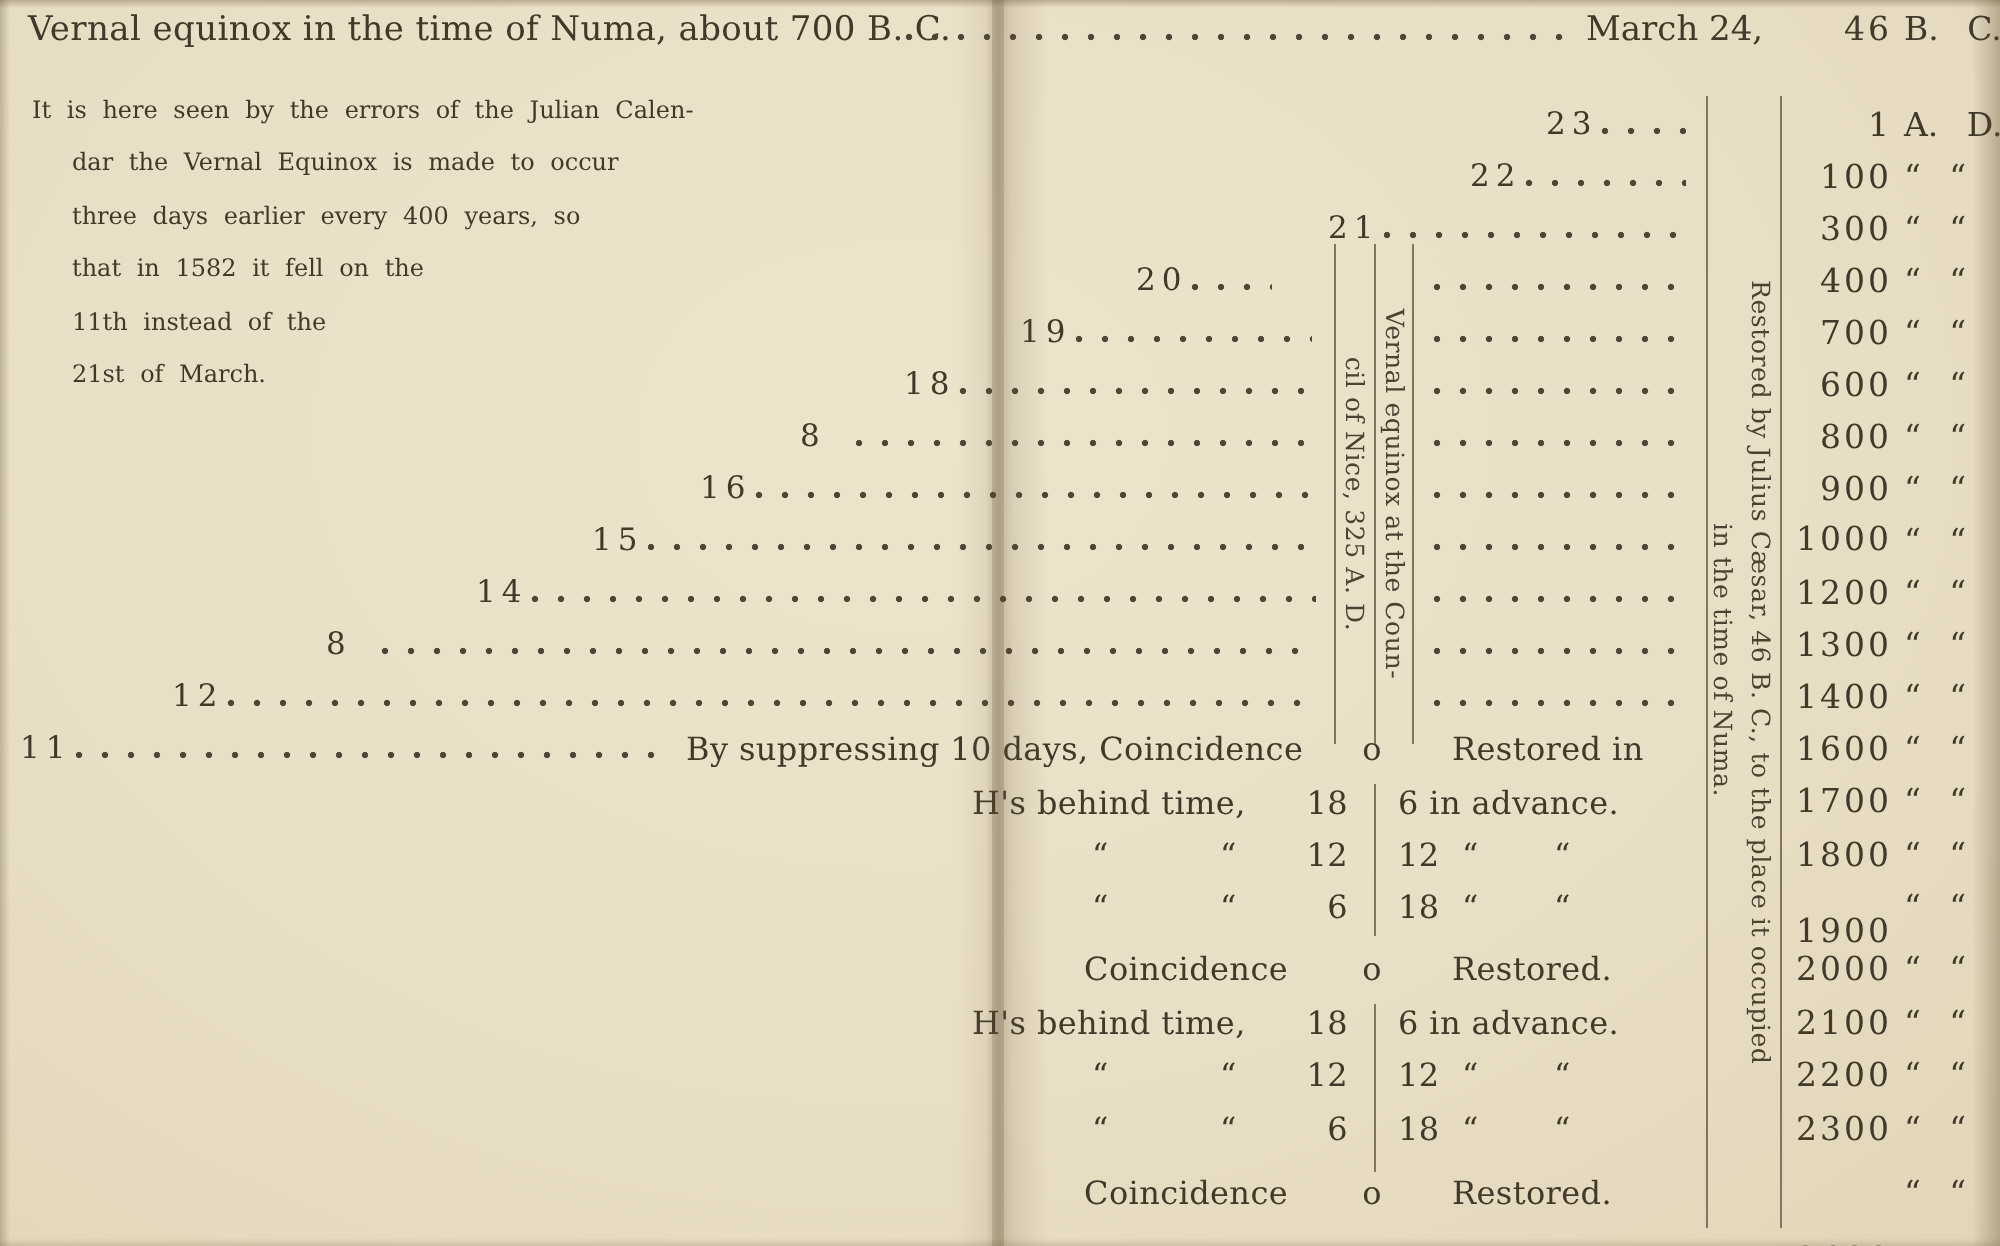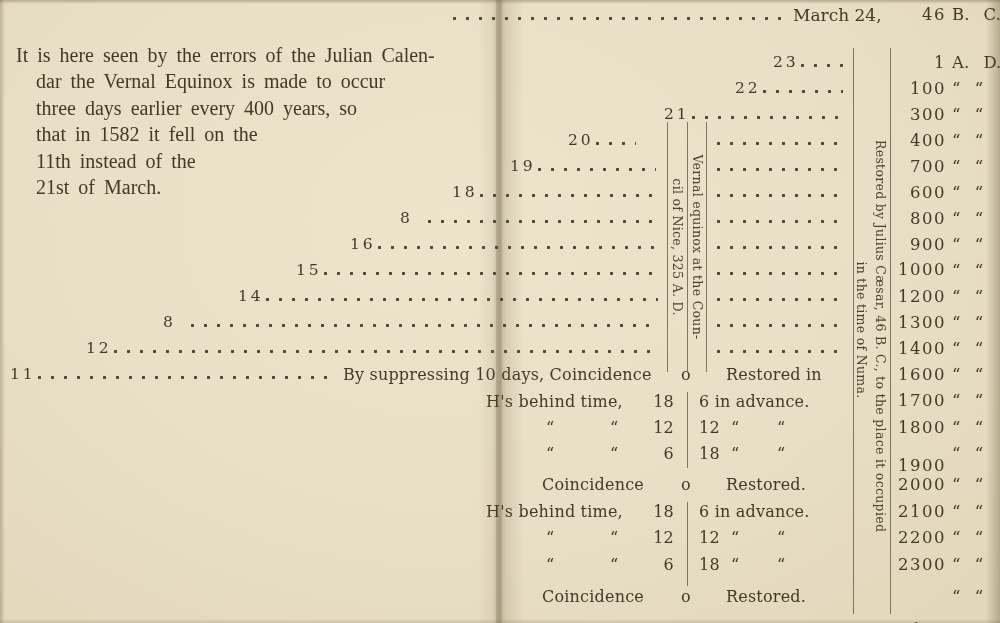--- a/index.html
+++ b/index.html
@@ -7,41 +7,42 @@
     position:relative;width:1000px;height:623px;overflow:hidden;
     font-family:"DejaVu Serif","Liberation Serif",serif;color:#42392a;
     background:radial-gradient(ellipse at 45% 35%, #ede4cc 0%, #e9dfc6 55%, #e1d6b9 100%);
   }
   .num{position:absolute;font-size:15.5px;letter-spacing:3px;white-space:nowrap;}
   .dots{position:absolute;height:5px;background-image:radial-gradient(circle at 2.5px 2.5px,#4e4536 1.35px,rgba(0,0,0,0) 1.8px);background-repeat:repeat-x;background-size:13px 5px;}
   .vrule{position:absolute;width:1px;background:#80755e;}
   .txt{position:absolute;font-size:16px;white-space:nowrap;letter-spacing:.2px;}
   .topline{position:absolute;left:14px;top:5px;font-size:17px;white-space:nowrap;letter-spacing:.2px;}
   .date{position:absolute;left:793px;top:5px;font-size:17px;white-space:nowrap;}
-  .intro{position:absolute;left:16px;top:42px;width:460px;font-size:20px;line-height:26.4px;word-spacing:4px;font-family:Liberation Serif, serif;}
+  .intro{position:absolute;left:16px;top:42px;width:460px;font-size:12px;line-height:26.4px;word-spacing:4px;}
   .intro .ln{white-space:nowrap;}
   .intro .ln.ind{margin-left:20px;}
   .yv{position:absolute;width:70px;text-align:right;font-size:16.5px;letter-spacing:1.5px;white-space:nowrap;}
   .ye{position:absolute;font-size:16.5px;word-spacing:9px;white-space:nowrap;}
   .rot{position:absolute;transform:rotate(90deg);font-size:12.5px;color:#4a4232;text-align:center;letter-spacing:.3px;}
   .rot div{line-height:19.5px;white-space:nowrap;}
   .caesar div{line-height:19px;}
   .gutter{position:absolute;left:478px;top:0;width:46px;height:623px;pointer-events:none;
     background:linear-gradient(90deg, rgba(121,103,72,0) 0%, rgba(121,103,72,0.10) 32%, rgba(90,74,46,0.30) 46%, rgba(108,91,60,0.14) 62%, rgba(121,103,72,0) 100%);}
   .gutterline{position:absolute;left:496px;top:0;width:6px;height:623px;background:rgba(80,64,40,0.18);pointer-events:none;}
   .edge-top{position:absolute;left:0;top:0;width:1000px;height:4px;background:linear-gradient(180deg,rgba(94,78,52,.35),rgba(94,78,52,0));pointer-events:none;}
   .edge-right{position:absolute;left:986px;top:0;width:14px;height:623px;background:linear-gradient(90deg,rgba(94,78,52,0),rgba(94,78,52,.35));pointer-events:none;}
   .edge-left{position:absolute;left:0;top:0;width:5px;height:623px;background:linear-gradient(90deg,rgba(94,78,52,.30),rgba(94,78,52,0));pointer-events:none;}
   .edge-bottom{position:absolute;left:0;top:619px;width:1000px;height:4px;background:linear-gradient(0deg,rgba(94,78,52,.18),rgba(94,78,52,0));pointer-events:none;}
 </style>
 </head>
 <body>
 
 <div class="page">
 
+  <div class="topline">Vernal equinox in the time of Numa, about 700 B. C.</div>
   <div class="dots" style="left:452px;top:16px;width:336px;"></div>
   <div class="date">March 24,</div>
 
   <div class="intro" id="intro">
       <div class="ln">It is here seen by the errors of the Julian Calen-</div>
       <div class="ln ind">dar the Vernal Equinox is made to occur</div>
       <div class="ln ind">three days earlier every 400 years, so</div>
       <div class="ln ind">that in 1582 it fell on the</div>
       <div class="ln ind">11th instead of the</div>
       <div class="ln ind">21st of March.</div>

